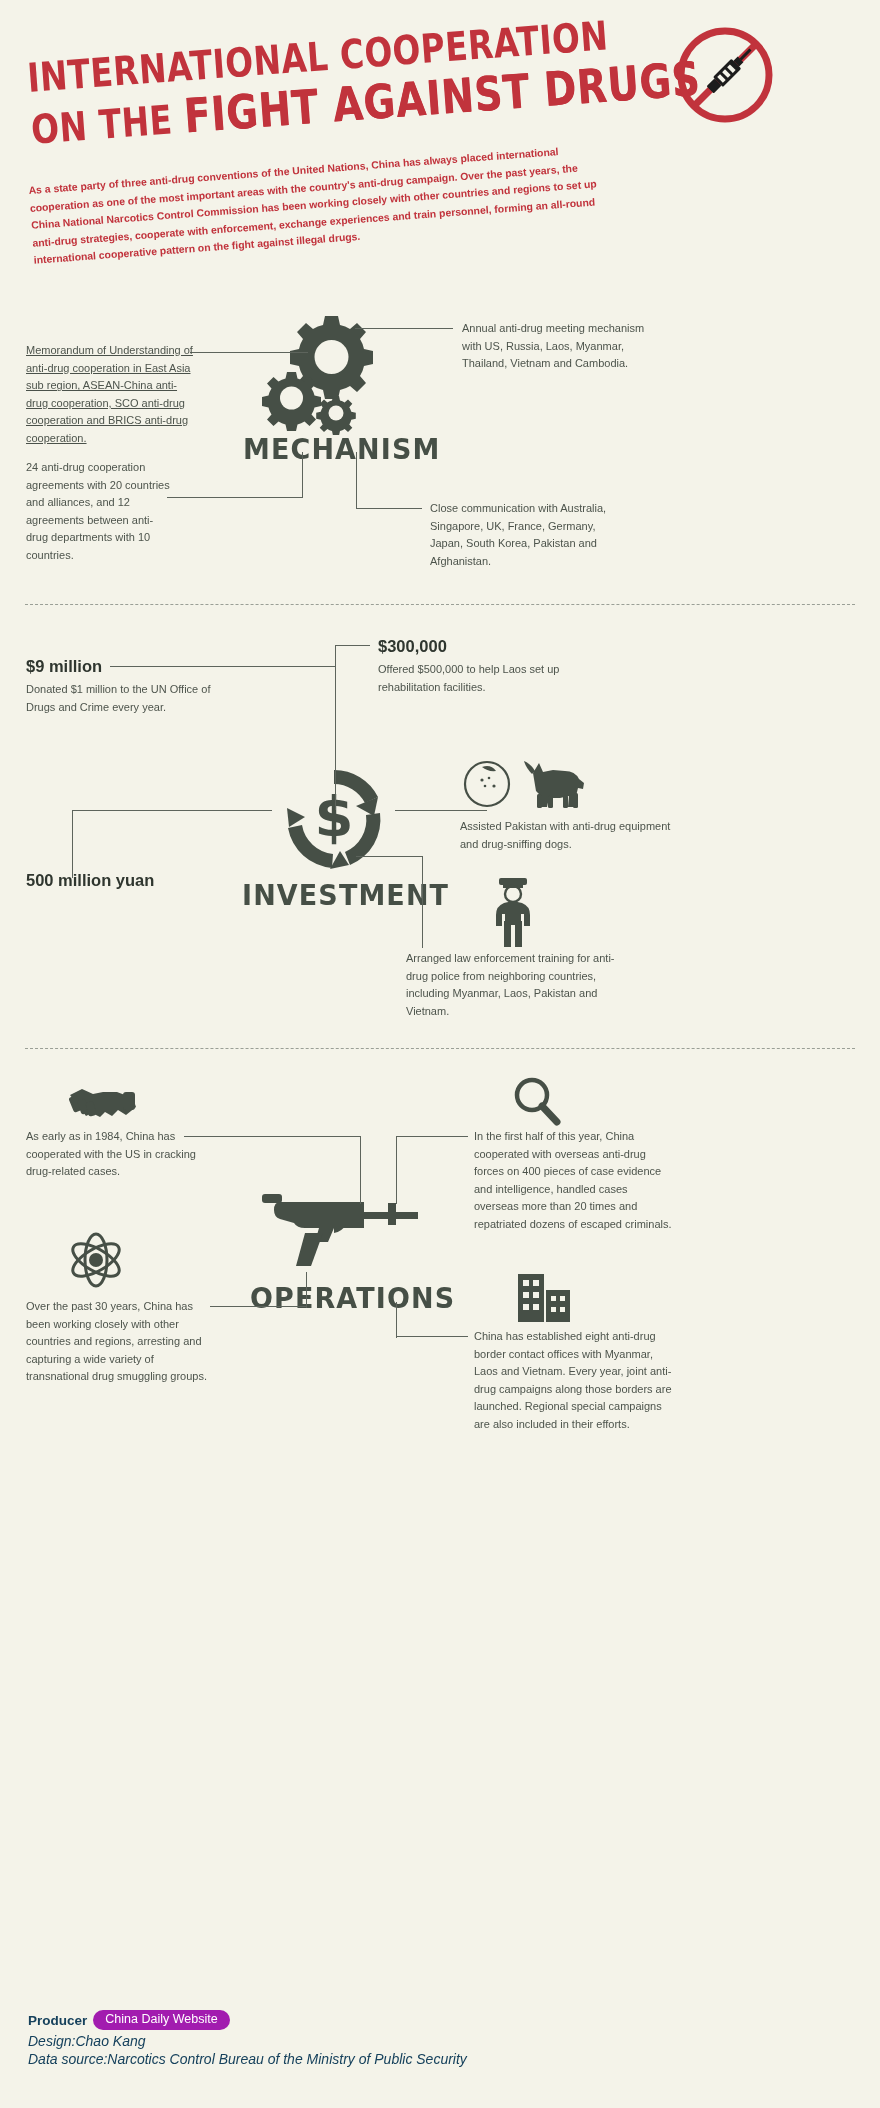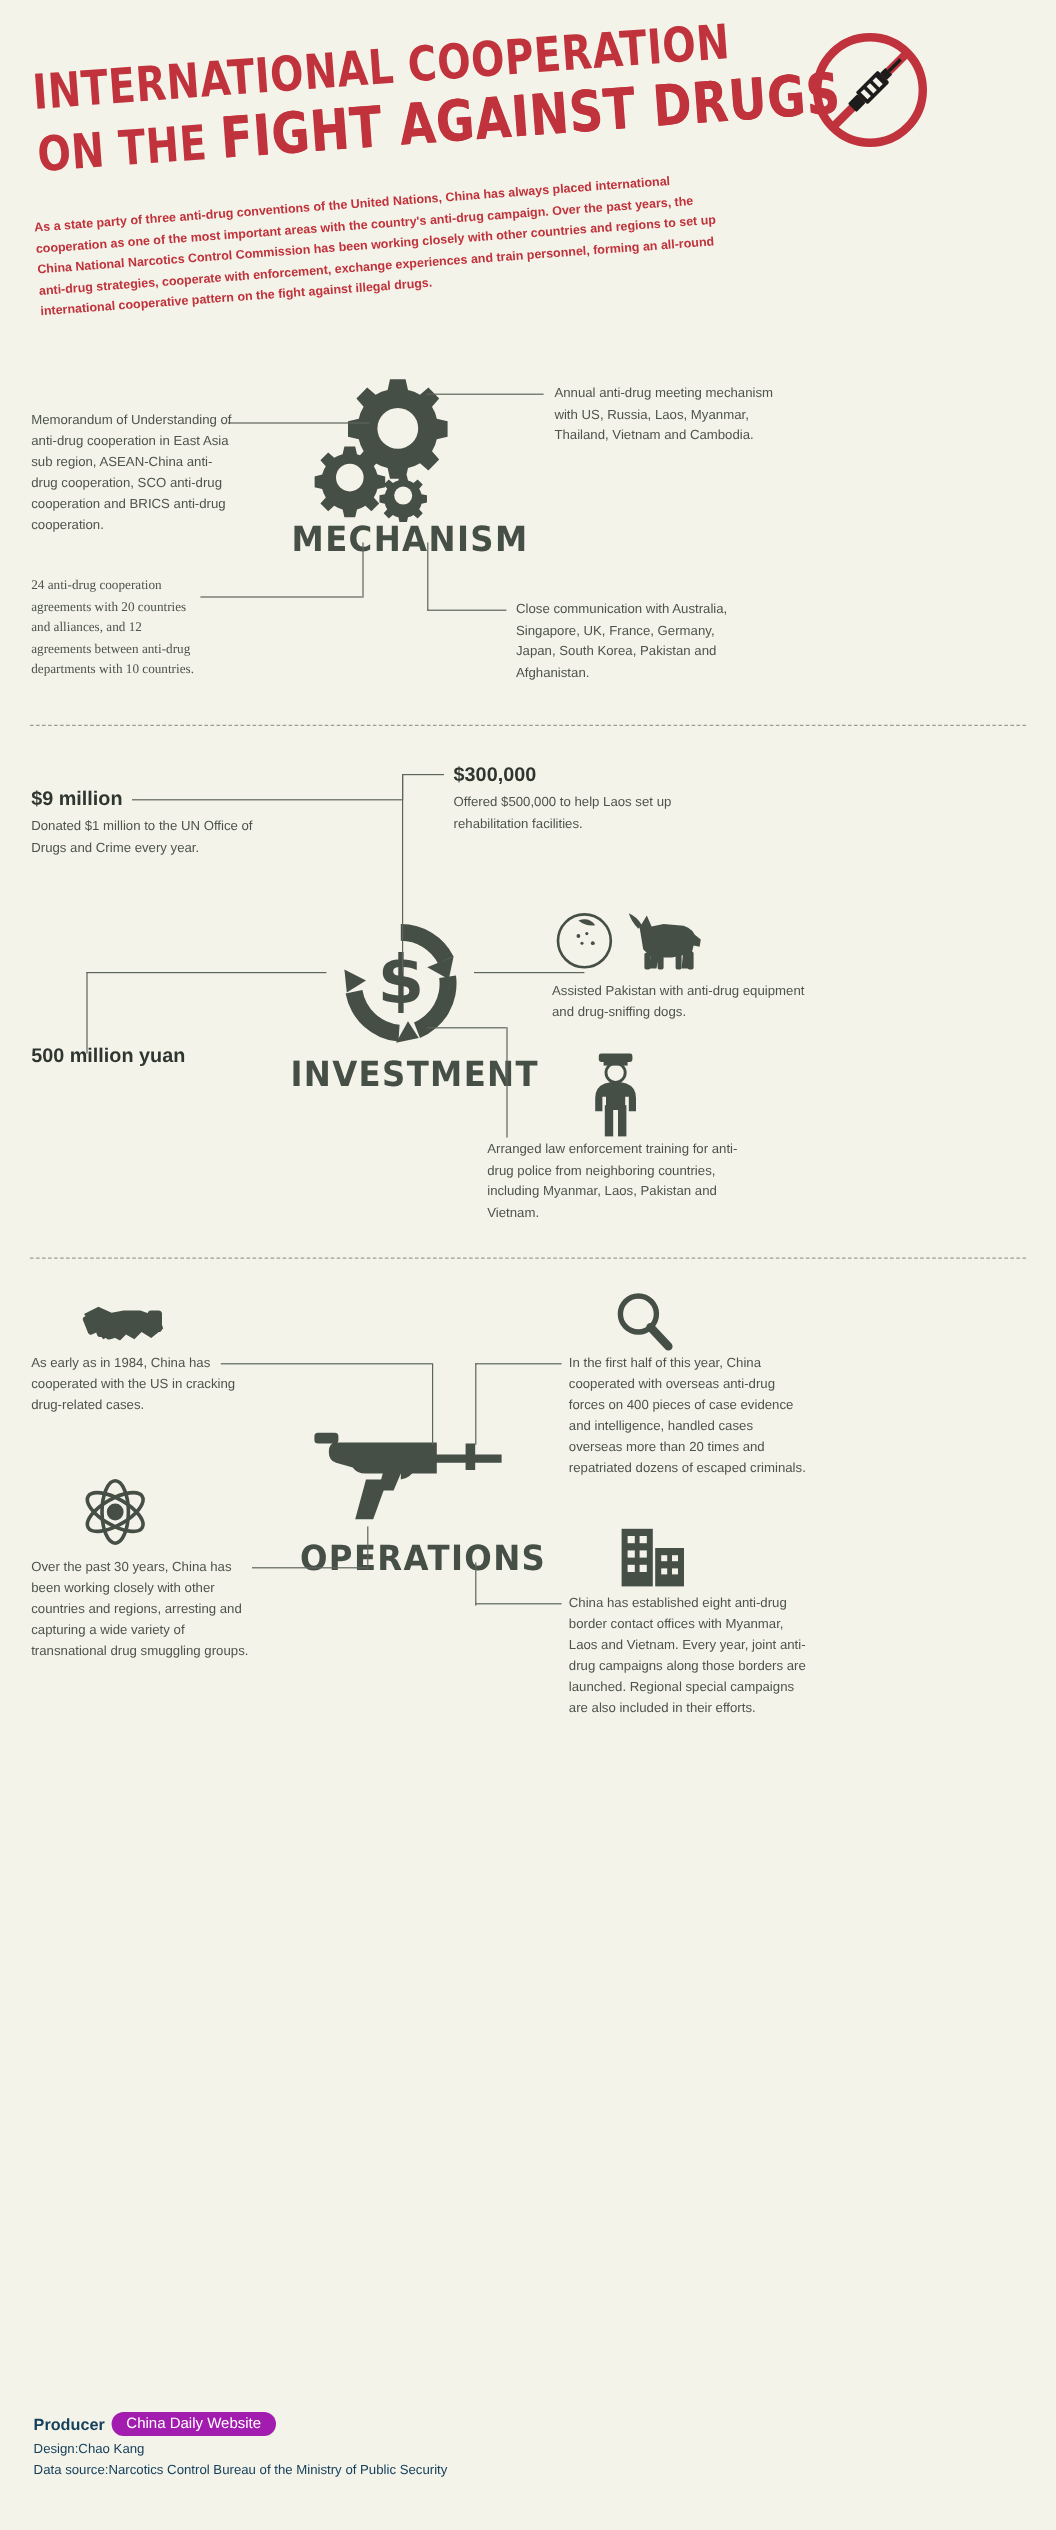--- a/index.html
+++ b/index.html
@@ -129,24 +129,25 @@
   .producer-pill {
     background: #a21caf;
     color: #ffffff;
     font-size: 12.5px;
     padding: 2px 12px 3px 12px;
     border-radius: 11px;
     display: inline-block;
     line-height: 15px;
   }
   .footer-sub {
-    font-size: 11px;
+    font-size: 14px;
     color: #16415c;
     margin-top: 4px;
     line-height: 14px;
+    font-style: italic;
   }
 </style>
 </head>
 <body>
 
 <div class="page">
 
   <div class="header">
 
     <div class="title-block">
@@ -199,29 +200,29 @@
 
     <div class="sec-title" style="left:243px; top:432px;">MECHANISM</div>
 
     <div class="ln h" style="left:190px; top:352px; width:118px;"></div>
     <div class="ln h" style="left:355px; top:328px; width:98px;"></div>
     <div class="ln h" style="left:167px; top:497px; width:135px;"></div>
     <div class="ln v" style="left:302px; top:452px; height:46px;"></div>
     <div class="ln h" style="left:356px; top:508px; width:66px;"></div>
     <div class="ln v" style="left:356px; top:452px; height:57px;"></div>
 
-    <div class="tb" style="left:26px; top:342px; width:170px;">
+    <div class="tb" style="left:26px; top:342px; width:170px;text-decoration:underline;">
       <p>Memorandum of Understanding of anti-drug cooperation in East Asia sub region, ASEAN-China anti-drug cooperation, SCO anti-drug cooperation and BRICS anti-drug cooperation.</p>
     </div>
 
     <div class="tb" style="left:462px; top:320px; width:190px;">
       <p>Annual anti-drug meeting mechanism with US, Russia, Laos, Myanmar, Thailand, Vietnam and Cambodia.</p>
     </div>
 
-    <div class="tb" style="left:26px; top:480px; width:145px;font-family:Liberation Serif, serif;">
+    <div class="tb" style="left:26px; top:459px; width:145px;">
       <p>24 anti-drug cooperation agreements with 20 countries and alliances, and 12 agreements between anti-drug departments with 10 countries.</p>
     </div>
 
     <div class="tb" style="left:430px; top:500px; width:200px;">
       <p>Close communication with Australia, Singapore, UK, France, Germany, Japan, South Korea, Pakistan and Afghanistan.</p>
     </div>
   </div>
 
   <div class="divider d1"></div>
 

